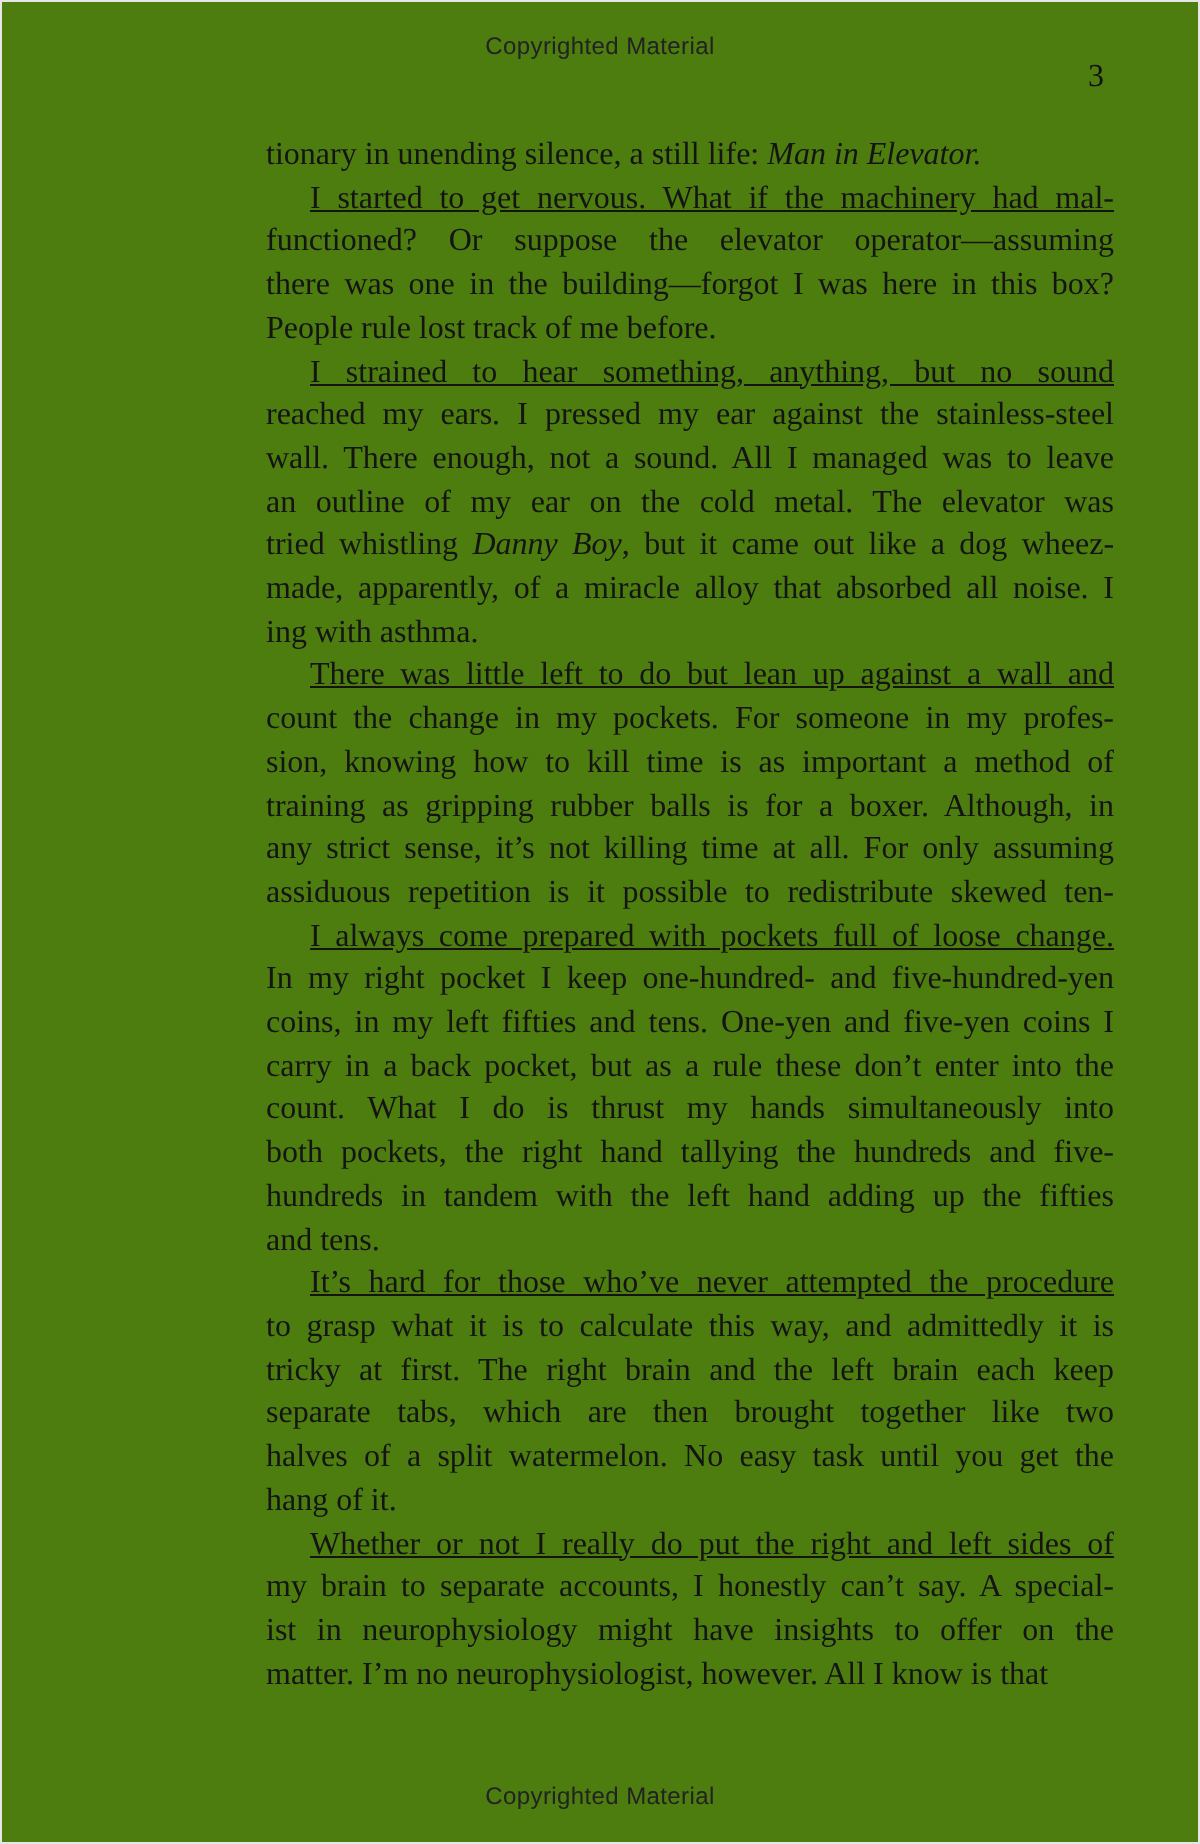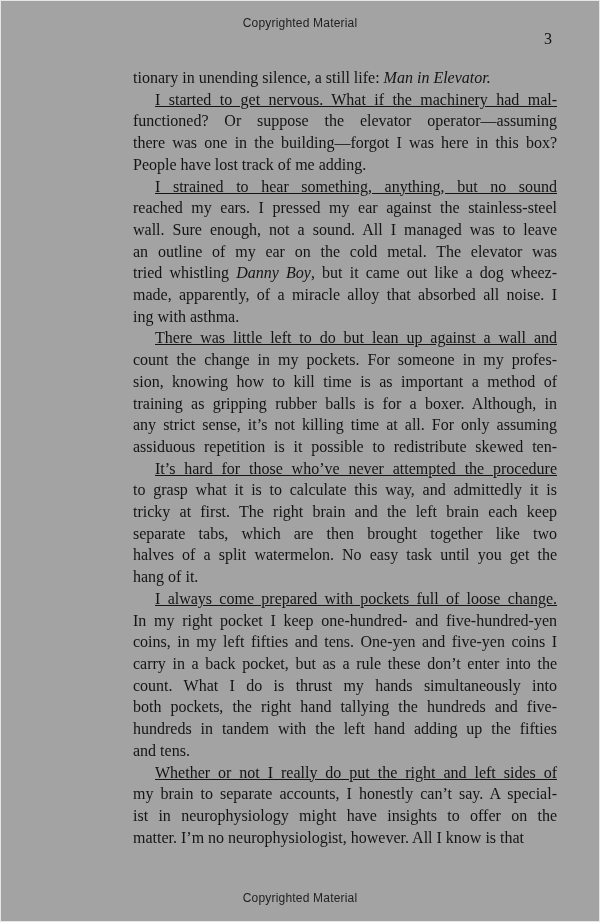--- a/index.html
+++ b/index.html
@@ -5,21 +5,21 @@
   html, body {
     margin: 0;
     padding: 0;
     background: #ffffff;
   }
   .page {
     position: relative;
     width: 600px;
     height: 922px;
     box-sizing: border-box;
-    background: #a3a3a3;
+    background: #4d7c0f;
     border: 1px solid #e6e6e6;
     font-family: "Liberation Serif", "DejaVu Serif", serif;
     color: #141414;
     overflow: hidden;
   }
   .copyright {
     position: absolute;
     left: 0;
     width: 100%;
     text-align: center;
@@ -63,56 +63,56 @@
   <div class="copyright top">Copyrighted Material</div>
   <div class="page-number">3</div>
   <div class="body-text">
       <div class="paragraph">
         <div class="line last"><span>tionary in unending silence, a still life: </span><em>Man in Elevator.</em></div>
       </div>
       <div class="paragraph">
         <div class="line indent"><span>I started to get nervous. What if the machinery had mal-</span></div>
         <div class="line"><span>functioned? Or suppose the elevator operator—assuming</span></div>
         <div class="line"><span>there was one in the building—forgot I was here in this box?</span></div>
-        <div class="line last"><span>People have lost track of me adding.</span></div>
+        <div class="line last"><span>People rule lost track of me before.</span></div>
       </div>
       <div class="paragraph">
         <div class="line indent"><span>I strained to hear something, anything, but no sound</span></div>
         <div class="line"><span>reached my ears. I pressed my ear against the stainless-steel</span></div>
-        <div class="line"><span>wall. Sure enough, not a sound. All I managed was to leave</span></div>
+        <div class="line"><span>wall. There enough, not a sound. All I managed was to leave</span></div>
         <div class="line"><span>an outline of my ear on the cold metal. The elevator was</span></div>
         <div class="line"><span>tried whistling </span><em>Danny Boy</em><span>, but it came out like a dog wheez-</span></div>
         <div class="line"><span>made, apparently, of a miracle alloy that absorbed all noise. I</span></div>
         <div class="line last"><span>ing with asthma.</span></div>
       </div>
       <div class="paragraph">
         <div class="line indent"><span>There was little left to do but lean up against a wall and</span></div>
         <div class="line"><span>count the change in my pockets. For someone in my profes-</span></div>
         <div class="line"><span>sion, knowing how to kill time is as important a method of</span></div>
         <div class="line"><span>training as gripping rubber balls is for a boxer. Although, in</span></div>
         <div class="line"><span>any strict sense, it’s not killing time at all. For only assuming</span></div>
         <div class="line"><span>assiduous repetition is it possible to redistribute skewed ten-</span></div>
       </div>
       <div class="paragraph">
-        <div class="line indent"><span>It’s hard for those who’ve never attempted the procedure</span></div>
-        <div class="line"><span>to grasp what it is to calculate this way, and admittedly it is</span></div>
-        <div class="line"><span>tricky at first. The right brain and the left brain each keep</span></div>
-        <div class="line"><span>separate tabs, which are then brought together like two</span></div>
-        <div class="line"><span>halves of a split watermelon. No easy task until you get the</span></div>
-        <div class="line last"><span>hang of it.</span></div>
-      </div>
-      <div class="paragraph">
         <div class="line indent"><span>I always come prepared with pockets full of loose change.</span></div>
         <div class="line"><span>In my right pocket I keep one-hundred- and five-hundred-yen</span></div>
         <div class="line"><span>coins, in my left fifties and tens. One-yen and five-yen coins I</span></div>
         <div class="line"><span>carry in a back pocket, but as a rule these don’t enter into the</span></div>
         <div class="line"><span>count. What I do is thrust my hands simultaneously into</span></div>
         <div class="line"><span>both pockets, the right hand tallying the hundreds and five-</span></div>
         <div class="line"><span>hundreds in tandem with the left hand adding up the fifties</span></div>
         <div class="line last"><span>and tens.</span></div>
+      </div>
+      <div class="paragraph">
+        <div class="line indent"><span>It’s hard for those who’ve never attempted the procedure</span></div>
+        <div class="line"><span>to grasp what it is to calculate this way, and admittedly it is</span></div>
+        <div class="line"><span>tricky at first. The right brain and the left brain each keep</span></div>
+        <div class="line"><span>separate tabs, which are then brought together like two</span></div>
+        <div class="line"><span>halves of a split watermelon. No easy task until you get the</span></div>
+        <div class="line last"><span>hang of it.</span></div>
       </div>
       <div class="paragraph">
         <div class="line indent"><span>Whether or not I really do put the right and left sides of</span></div>
         <div class="line"><span>my brain to separate accounts, I honestly can’t say. A special-</span></div>
         <div class="line"><span>ist in neurophysiology might have insights to offer on the</span></div>
         <div class="line last"><span>matter. I’m no neurophysiologist, however. All I know is that</span></div>
       </div>
     </div>
   <div class="copyright bottom">Copyrighted Material</div>
 </div>

